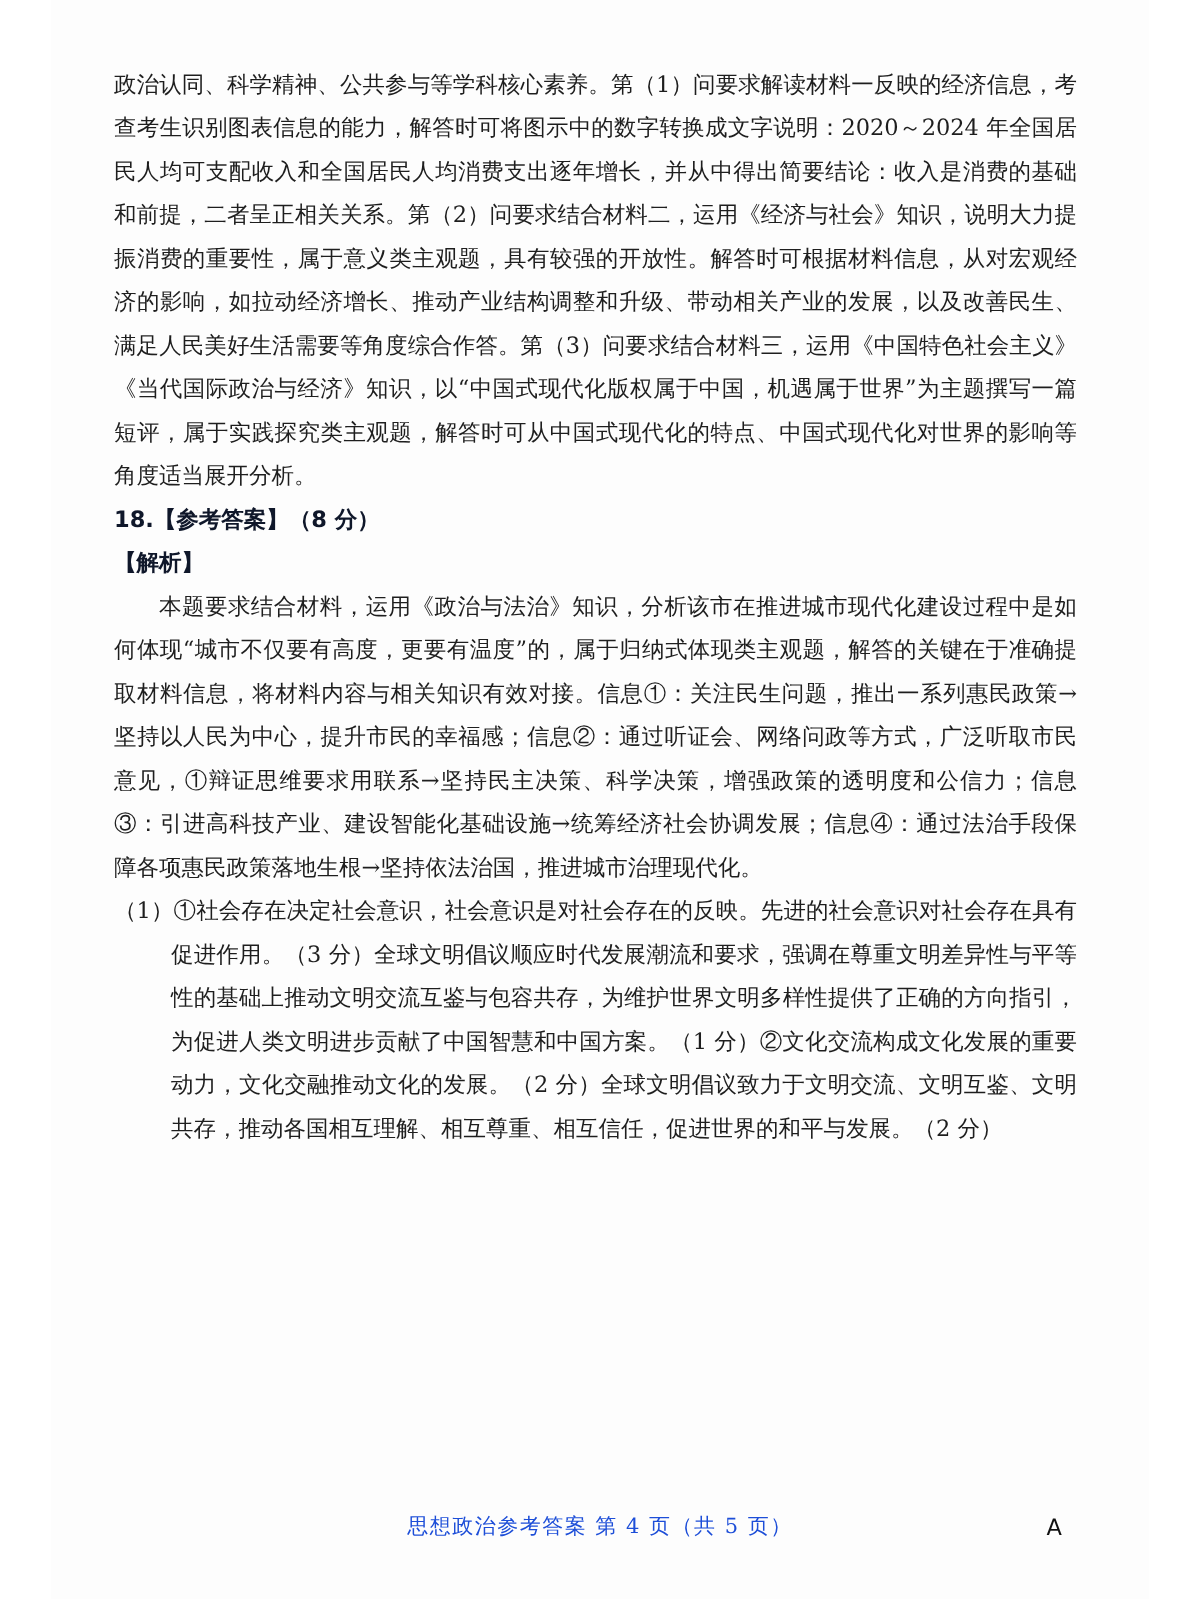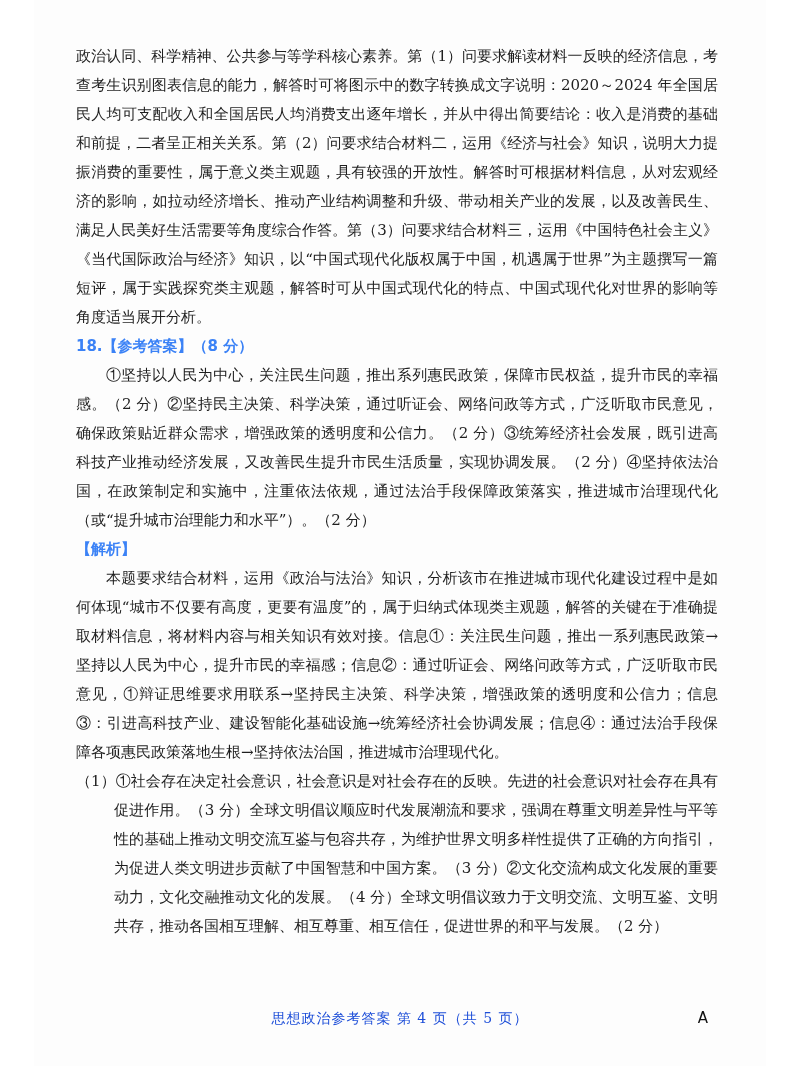--- a/index.html
+++ b/index.html
@@ -32,21 +32,21 @@
   .para.hang {
     padding-left: 38px;
     text-indent: -38px;
   }
   .heading {
     font-size: 15px;
     line-height: 29px;
     margin: 0;
     font-weight: bold;
     font-family: "DejaVu Sans", "Liberation Sans", sans-serif;
-    color: #3b82f6;
+    color: #0f172a;
   }
   .footer {
     position: absolute;
     left: 42px;
     right: 42px;
     bottom: 38px;
     height: 20px;
     font-size: 14px;
     line-height: 20px;
   }
@@ -68,28 +68,27 @@
 </style>
 </head>
 <body>
 
 <div class="page">
 
   <p class="para">政治认同、科学精神、公共参与等学科核心素养。第（1）问要求解读材料一反映的经济信息，考查考生识别图表信息的能力，解答时可将图示中的数字转换成文字说明：2020～2024 年全国居民人均可支配收入和全国居民人均消费支出逐年增长，并从中得出简要结论：收入是消费的基础和前提，二者呈正相关关系。第（2）问要求结合材料二，运用《经济与社会》知识，说明大力提振消费的重要性，属于意义类主观题，具有较强的开放性。解答时可根据材料信息，从对宏观经济的影响，如拉动经济增长、推动产业结构调整和升级、带动相关产业的发展，以及改善民生、满足人民美好生活需要等角度综合作答。第（3）问要求结合材料三，运用《中国特色社会主义》《当代国际政治与经济》知识，以“中国式现代化版权属于中国，机遇属于世界”为主题撰写一篇短评，属于实践探究类主观题，解答时可从中国式现代化的特点、中国式现代化对世界的影响等角度适当展开分析。</p>
 
   <p class="heading">18.【参考答案】（8 分）</p>
 
-  <p class="para indent">①坚持以人民为中心，关注民生问题，推出系列惠民政策，保障市民权益，提升市民的幸福感。（2 分）②坚持民主决策、科学决策，通过听证会、网络问政等方式，广泛听取市民意见，确保政策贴近群众需求，增强政策的透明度和公信力。（2 分）③统筹经济社会发展，既引进高科技产业推动经济发展，又改善民生提升市民生活质量，实现协调发展。（2 分）④坚持依法治国，在政策制定和实施中，注重依法依规，通过法治手段保障政策落实，推进城市治理现代化（或“提升城市治理能力和水平”）。（2 分）</p>
 
   <p class="heading">【解析】</p>
 
   <p class="para indent">本题要求结合材料，运用《政治与法治》知识，分析该市在推进城市现代化建设过程中是如何体现“城市不仅要有高度，更要有温度”的，属于归纳式体现类主观题，解答的关键在于准确提取材料信息，将材料内容与相关知识有效对接。信息①：关注民生问题，推出一系列惠民政策→坚持以人民为中心，提升市民的幸福感；信息②：通过听证会、网络问政等方式，广泛听取市民意见，①辩证思维要求用联系→坚持民主决策、科学决策，增强政策的透明度和公信力；信息③：引进高科技产业、建设智能化基础设施→统筹经济社会协调发展；信息④：通过法治手段保障各项惠民政策落地生根→坚持依法治国，推进城市治理现代化。</p>
 
 
-  <p class="para hang">（1）①社会存在决定社会意识，社会意识是对社会存在的反映。先进的社会意识对社会存在具有促进作用。（3 分）全球文明倡议顺应时代发展潮流和要求，强调在尊重文明差异性与平等性的基础上推动文明交流互鉴与包容共存，为维护世界文明多样性提供了正确的方向指引，为促进人类文明进步贡献了中国智慧和中国方案。（3 分）②文化交流构成文化发展的重要动力，文化交融推动文化的发展。（4 分）全球文明倡议致力于文明交流、文明互鉴、文明共存，推动各国相互理解、相互尊重、相互信任，促进世界的和平与发展。（2 分）</p>
+  <p class="para hang">（1）①社会存在决定社会意识，社会意识是对社会存在的反映。先进的社会意识对社会存在具有促进作用。（3 分）全球文明倡议顺应时代发展潮流和要求，强调在尊重文明差异性与平等性的基础上推动文明交流互鉴与包容共存，为维护世界文明多样性提供了正确的方向指引，为促进人类文明进步贡献了中国智慧和中国方案。（1 分）②文化交流构成文化发展的重要动力，文化交融推动文化的发展。（2 分）全球文明倡议致力于文明交流、文明互鉴、文明共存，推动各国相互理解、相互尊重、相互信任，促进世界的和平与发展。（2 分）</p>
 
 
   <div class="footer">
     <span class="footer-text">思想政治参考答案 第 4 页（共 5 页）</span>
     <span class="corner-label">A</span>
   </div>
 
 </div>
 
 </body></html>

